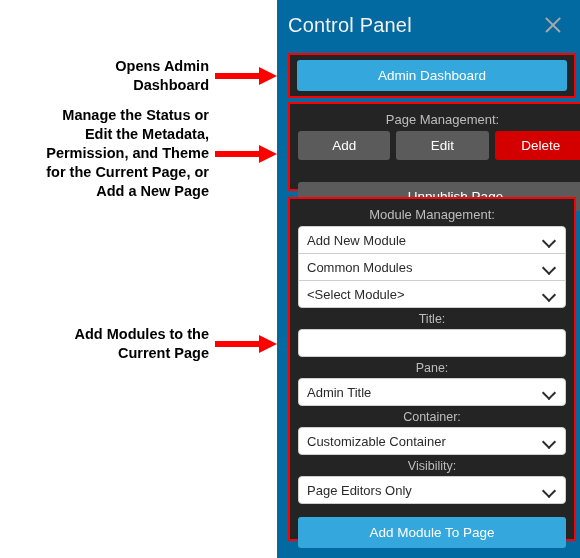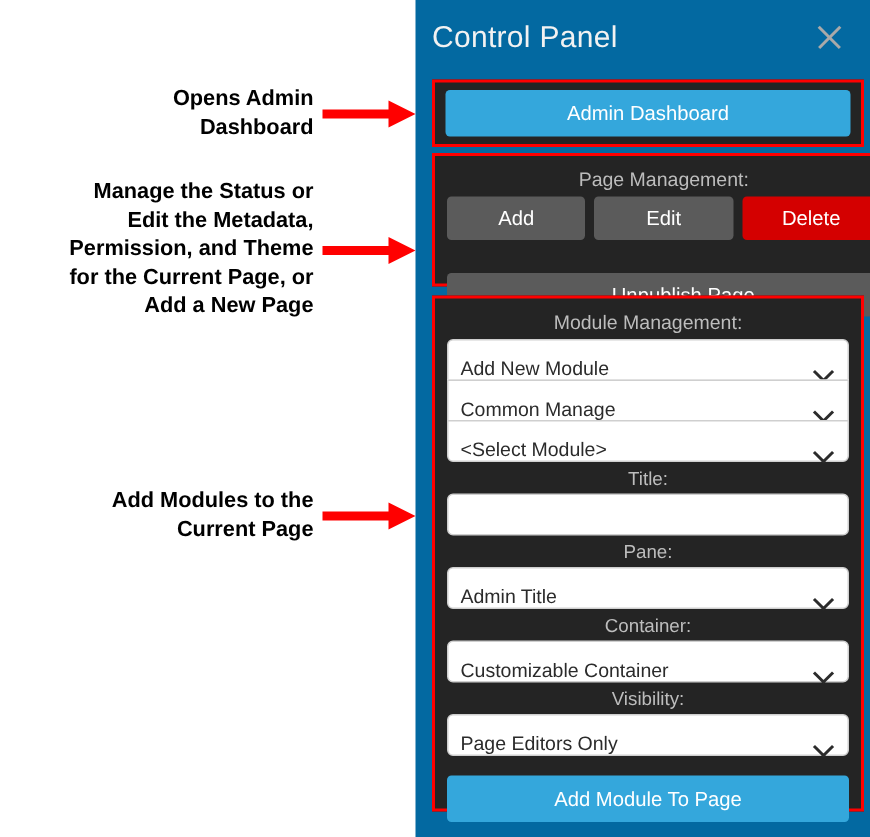--- a/index.html
+++ b/index.html
@@ -56,21 +56,21 @@
     position: absolute;
     left: 44px;
     top: 0px;
     width: 0; height: 0;
     border-top: 9px solid transparent;
     border-bottom: 9px solid transparent;
     border-left: 18px solid #ff0000;
   }
 
   #annot-1 { left: 0px;  top: 57px;  width: 277px; }
-  #annot-2 { left: 0px;  top: 119px; width: 277px; }
+  #annot-2 { left: 0px;  top: 106px; width: 277px; }
   #annot-3 { left: 0px;  top: 325px; width: 277px; }
 
   
   #panel {
     position: absolute;
     left: 277px; top: 0;
     width: 303px; height: 558px;
     background: #0369a1;
     box-sizing: border-box;
   }
@@ -159,21 +159,21 @@
 
   
   .select, .textinput {
     width: 100%;
     height: 28px;
     background: #ffffff;
     border: 1px solid #cfcfcf;
     border-radius: 4px;
     box-sizing: border-box;
     display: flex;
-    align-items: flex-end;
+    align-items: center;
     padding: 0 8px;
     color: #2b2b2b;
     font-size: 13px;
     position: relative;
     cursor: pointer;
   }
   .select .sel-text { flex: 1; overflow: hidden; white-space: nowrap; }
   .chev {
     width: 12px; height: 12px;
     flex: 0 0 12px;
@@ -278,21 +278,21 @@
       <div class="section-label">Module Management:</div>
 
       <div class="module-body">
 
         <div class="stack">
           <div class="select">
             <span class="sel-text">Add New Module</span>
             <span class="chev"></span>
           </div>
           <div class="select">
-            <span class="sel-text">Common Manage</span>
+            <span class="sel-text">Common Modules</span>
             <span class="chev"></span>
           </div>
           <div class="select">
             <span class="sel-text">&lt;Select Module&gt;</span>
             <span class="chev"></span>
           </div>
         </div>
 
         <div class="field-label">Title:</div>
         <input class="textinput" type="text" value="" placeholder="" style="">

